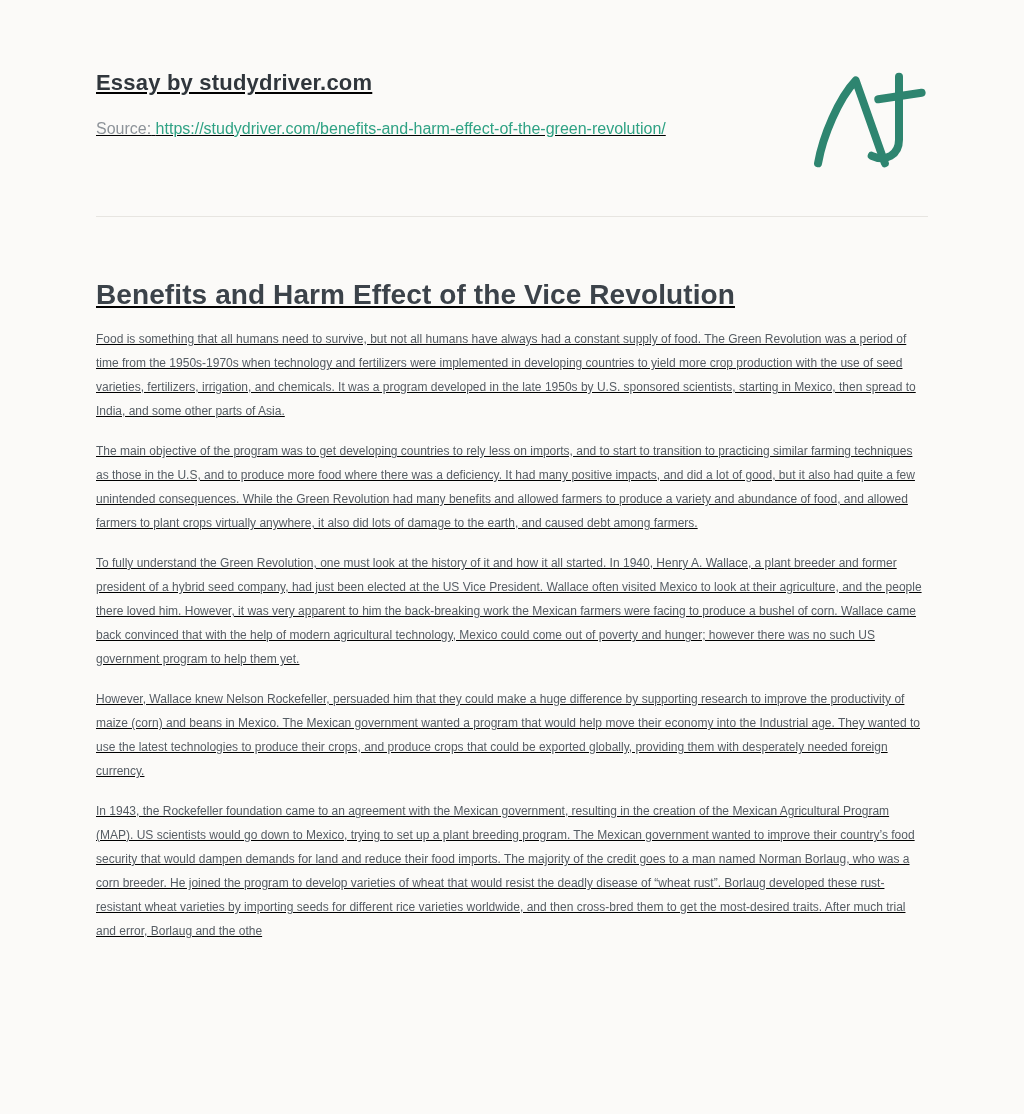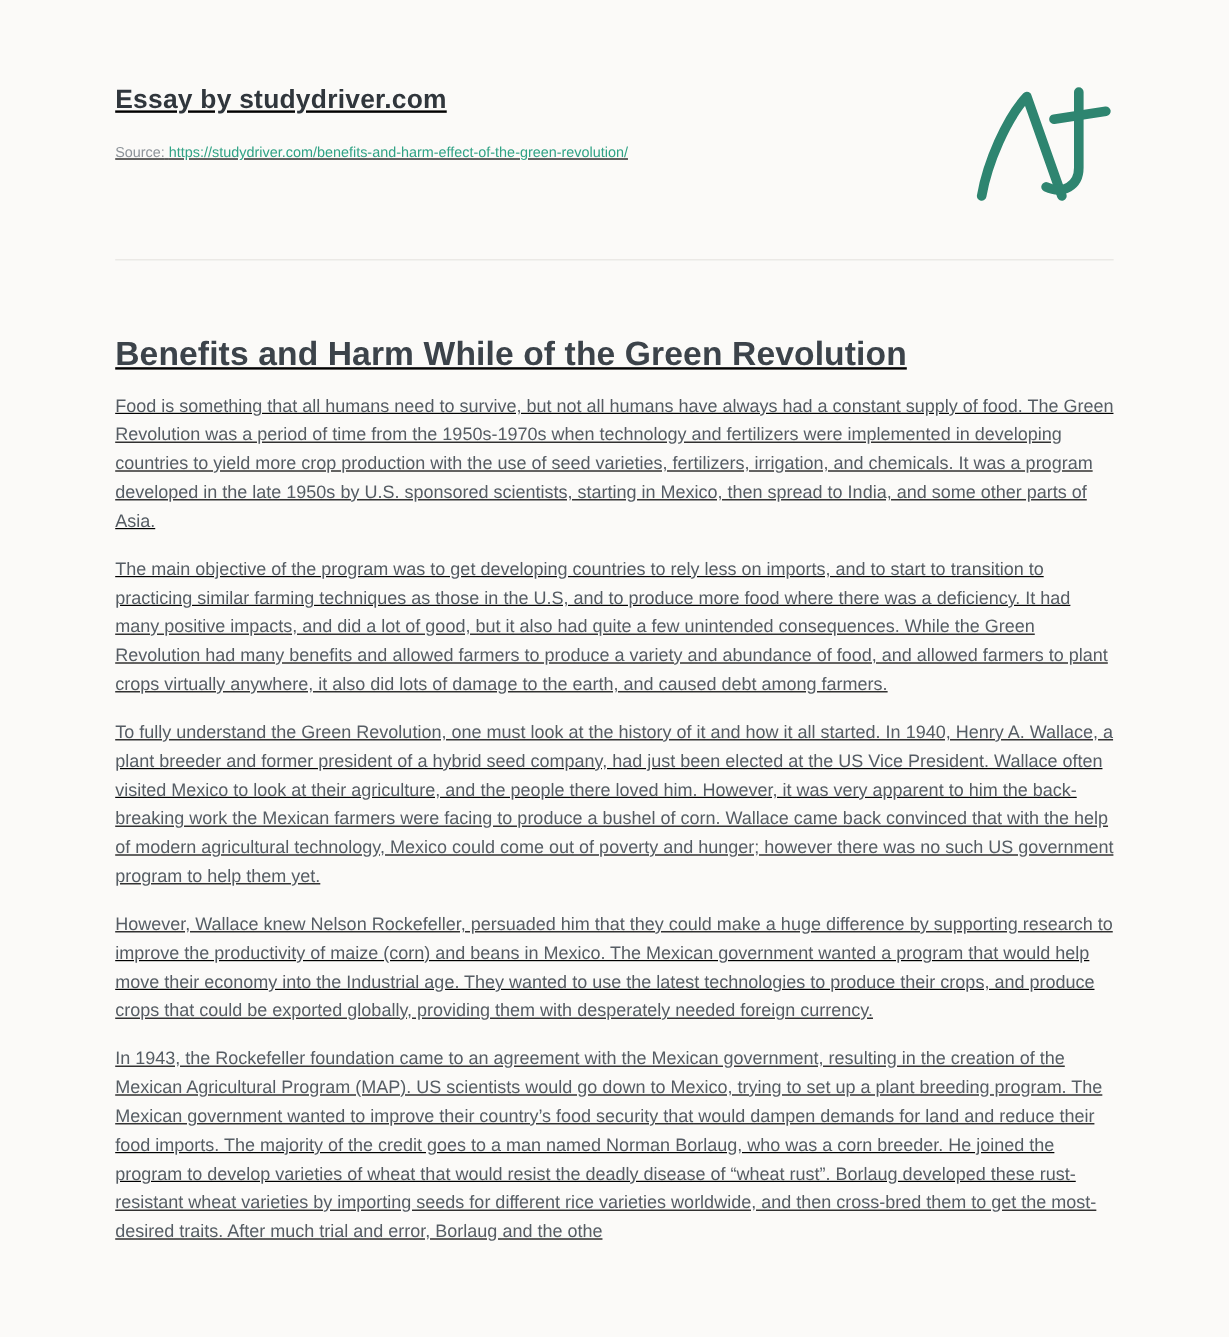--- a/index.html
+++ b/index.html
@@ -25,21 +25,21 @@
     padding-top: 70px;
   }
   .brand-title {
     margin: 0 0 24px 0;
     font-size: 22px;
     font-weight: 700;
     color: #30363c;
     letter-spacing: 0.2px;
   }
   .source-line {
-    font-size: 12px;
+    font-size: 16px;
     color: #8d9399;
   }
   .source-link {
     color: #2fa284;
     text-decoration: none;
     cursor: pointer;
   }
   .logo {
     margin-top: 2px;
     margin-right: 2px;
@@ -52,21 +52,21 @@
   }
   .essay-title {
     margin: 62px 0 16px 0;
     font-size: 28px;
     font-weight: 600;
     color: #3c434a;
     letter-spacing: 0.1px;
   }
   .essay-body p {
     margin: 0 0 16px 0;
-    font-size: 15px;
+    font-size: 12px;
     line-height: 24px;
     color: #565d64;
   }
 </style>
 </head>
 <body>
 
 <div class="page">
 
   <div class="header">
@@ -84,21 +84,21 @@
           <path d="M96 5 L 96 72 C 96 88 82 96 67 89"></path>
           <path d="M74 29 L 120 22"></path>
         </g>
       </svg>
     </div>
   </div>
 
   <hr class="divider">
 
   <main>
-    <h2 class="essay-title">Benefits and Harm While of the Green Revolution</h2>
+    <h2 class="essay-title">Benefits and Harm Effect of the Vice Revolution</h2>
     <div class="essay-body">
         <p>Food is something that all humans need to survive, but not all humans have always had a constant supply of food. The Green Revolution was a period of time from the 1950s-1970s when technology and fertilizers were implemented in developing countries to yield more crop production with the use of seed varieties, fertilizers, irrigation, and chemicals. It was a program developed in the late 1950s by U.S. sponsored scientists, starting in Mexico, then spread to India, and some other parts of Asia.</p>
         <p>The main objective of the program was to get developing countries to rely less on imports, and to start to transition to practicing similar farming techniques as those in the U.S, and to produce more food where there was a deficiency. It had many positive impacts, and did a lot of good, but it also had quite a few unintended consequences. While the Green Revolution had many benefits and allowed farmers to produce a variety and abundance of food, and allowed farmers to plant crops virtually anywhere, it also did lots of damage to the earth, and caused debt among farmers.</p>
         <p>To fully understand the Green Revolution, one must look at the history of it and how it all started. In 1940, Henry A. Wallace, a plant breeder and former president of a hybrid seed company, had just been elected at the US Vice President. Wallace often visited Mexico to look at their agriculture, and the people there loved him. However, it was very apparent to him the back-breaking work the Mexican farmers were facing to produce a bushel of corn. Wallace came back convinced that with the help of modern agricultural technology, Mexico could come out of poverty and hunger; however there was no such US government program to help them yet.</p>
         <p>However, Wallace knew Nelson Rockefeller, persuaded him that they could make a huge difference by supporting research to improve the productivity of maize (corn) and beans in Mexico. The Mexican government wanted a program that would help move their economy into the Industrial age. They wanted to use the latest technologies to produce their crops, and produce crops that could be exported globally, providing them with desperately needed foreign currency.</p>
         <p>In 1943, the Rockefeller foundation came to an agreement with the Mexican government, resulting in the creation of the Mexican Agricultural Program (MAP). US scientists would go down to Mexico, trying to set up a plant breeding program. The Mexican government wanted to improve their country’s food security that would dampen demands for land and reduce their food imports. The majority of the credit goes to a man named Norman Borlaug, who was a corn breeder. He joined the program to develop varieties of wheat that would resist the deadly disease of “wheat rust”. Borlaug developed these rust-resistant wheat varieties by importing seeds for different rice varieties worldwide, and then cross-bred them to get the most-desired traits. After much trial and error, Borlaug and the othe</p>
       </div>
   </main>
 
 </div>

